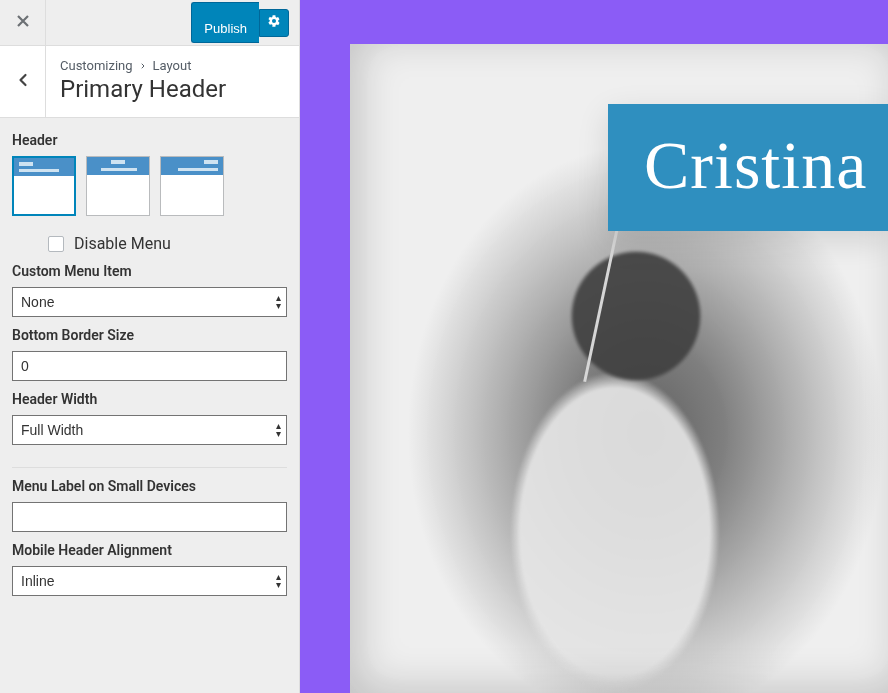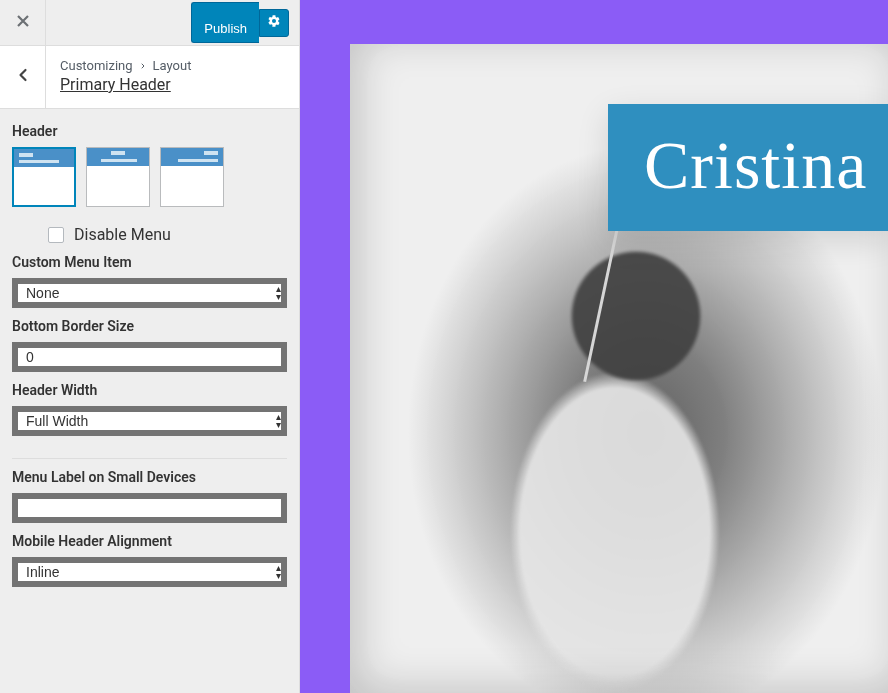--- a/index.html
+++ b/index.html
@@ -100,24 +100,23 @@
   .cz-breadcrumb {
     font-size: 13px;
     color: #555d66;
     display: flex;
     align-items: center;
     gap: 6px;
     margin-bottom: 2px;
   }
   .cz-breadcrumb .sep svg { width: 8px; height: 8px; }
   .cz-title {
-    font-size: 16px;
+    font-size: 24px;
     font-weight: 400;
     color: #333;
-    text-decoration: underline;
   }
 
   
   .cz-body {
     padding: 12px;
     overflow-y: auto;
     flex: 1;
   }
 
   .ctl-label {
@@ -182,21 +181,21 @@
     background: #fff;
     cursor: pointer;
   }
 
   .select-wrap {
     position: relative;
   }
   select.ctl, input.ctl {
     width: 100%;
     height: 30px;
-    border: 6px solid #737373;
+    border: 1px solid #737373;
     border-radius: 0;
     background: #fff;
     font-size: 14px;
     color: #333;
     padding: 0 8px;
     -webkit-appearance: none;
     appearance: none;
   }
   .select-caret {
     position: absolute;

